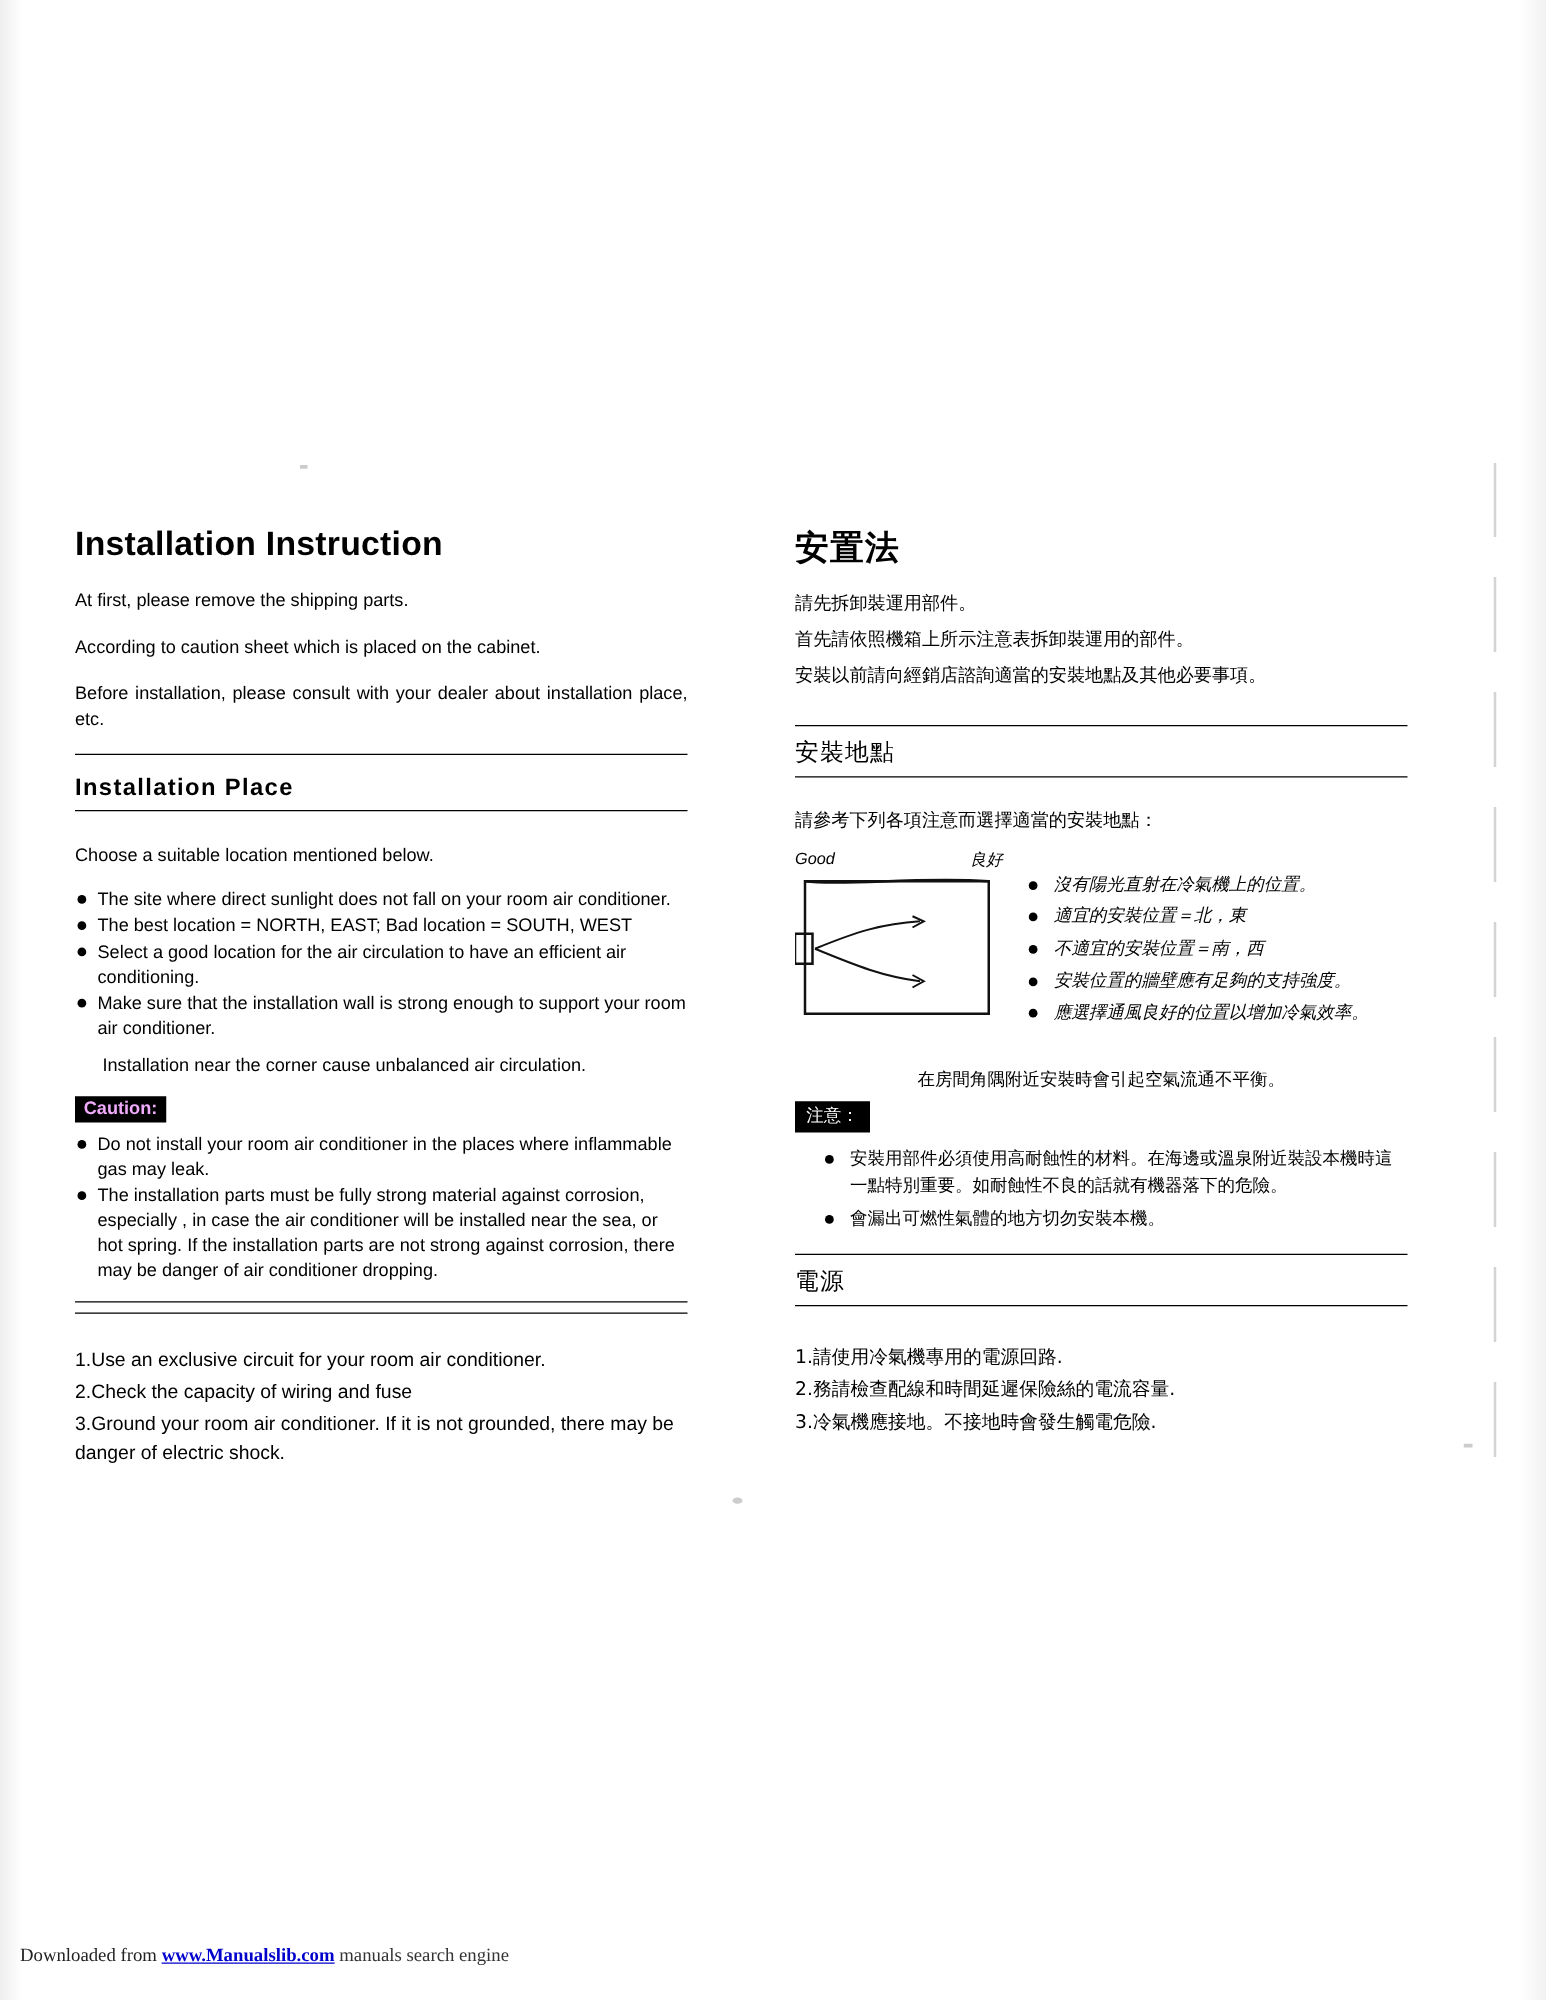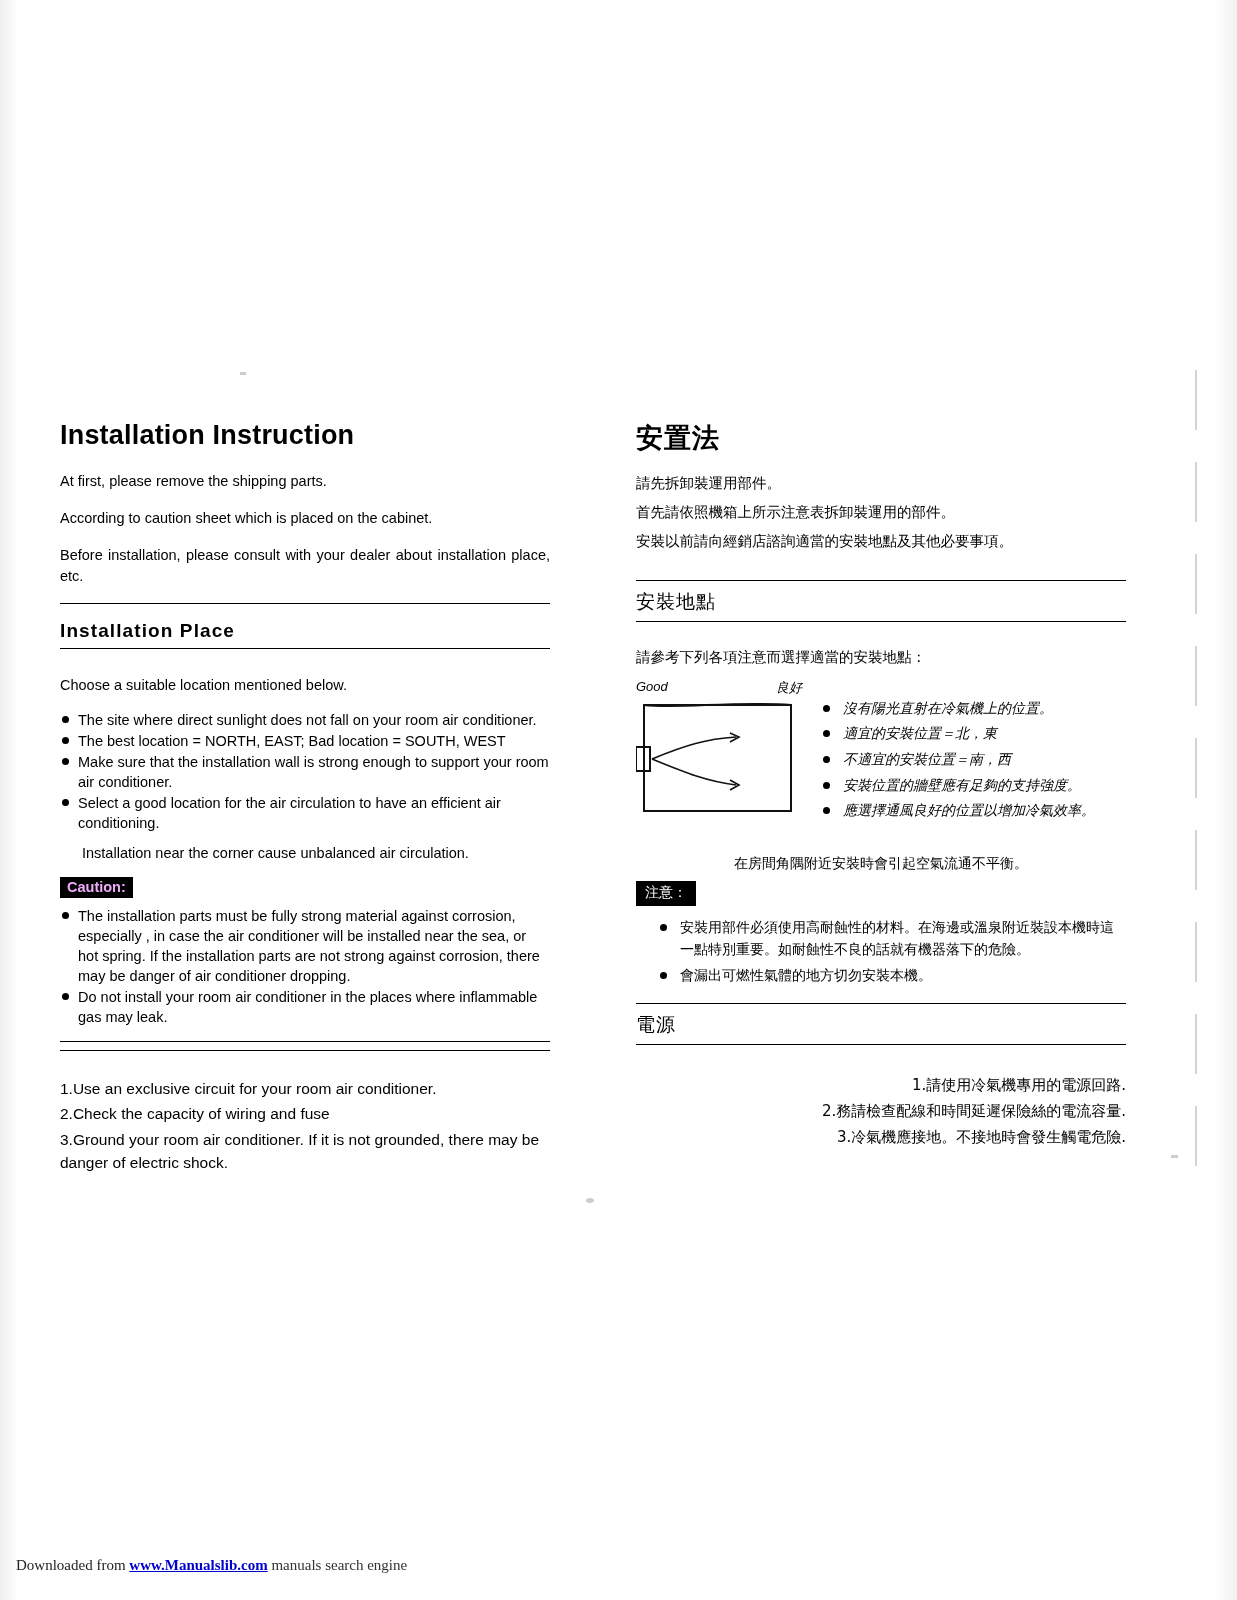--- a/index.html
+++ b/index.html
@@ -245,31 +245,31 @@
 
     <div class="rule-top"></div>
     <div class="section-head">Installation Place</div>
     <div class="rule-bottom"></div>
 
     <p class="body" style="margin-top:26px; margin-bottom:14px;">Choose a suitable location mentioned below.</p>
 
     <ul class="bullets">
       <li>The site where direct sunlight does not fall on your room air conditioner.</li>
       <li>The best location = NORTH, EAST; Bad location = SOUTH, WEST</li>
+      <li>Select a good location for the air circulation to have an efficient air conditioning.</li>
       <li>Make sure that the installation wall is strong enough to support your room air conditioner.</li>
-      <li>Select a good location for the air circulation to have an efficient air conditioning.</li>
     </ul>
 
     <div class="note-line">Installation near the corner cause unbalanced air circulation.</div>
 
     <div class="caution-badge">Caution:</div>
 
     <ul class="bullets">
+      <li>Do not install your room air conditioner in the places where inflammable gas may leak.</li>
       <li>The installation parts must be fully strong material against corrosion, especially , in case the air conditioner will be installed near the sea, or hot spring. If the installation parts are not strong against corrosion, there may be danger of air conditioner dropping.</li>
-      <li>Do not install your room air conditioner in the places where inflammable gas may leak.</li>
     </ul>
 
     <div class="rule-top" style="margin-top:14px;"></div>
     <div class="rule-bottom"></div>
 
     <ol class="numbered" style="margin-top:26px;">
       <li>1.Use an exclusive circuit for your room air conditioner.</li>
       <li>2.Check the capacity of wiring and fuse</li>
       <li>3.Ground your room air conditioner. If it is not grounded, there may be danger of electric shock.</li>
     </ol>
@@ -322,21 +322,21 @@
 
     <ul class="bullets bullets-cjk" style="margin-left:22px;">
       <li>安裝用部件必須使用高耐蝕性的材料。在海邊或溫泉附近裝設本機時這一點特別重要。如耐蝕性不良的話就有機器落下的危險。</li>
       <li>會漏出可燃性氣體的地方切勿安裝本機。</li>
     </ul>
 
     <div class="rule-top" style="margin-top:16px;"></div>
     <div class="section-head-cjk">電源</div>
     <div class="rule-bottom"></div>
 
-    <ol class="numbered numbered-cjk" style="margin-top:28px;text-align:right;">
+    <ol class="numbered numbered-cjk" style="margin-top:28px;">
       <li>1.請使用冷氣機專用的電源回路.</li>
       <li>2.務請檢查配線和時間延遲保險絲的電流容量.</li>
       <li>3.冷氣機應接地。不接地時會發生觸電危險.</li>
     </ol>
   </div>
 
   <div class="footer">
     <span>Downloaded from </span><a href="#">www.Manualslib.com</a><span class="tail"> manuals search engine</span>
   </div>
 

